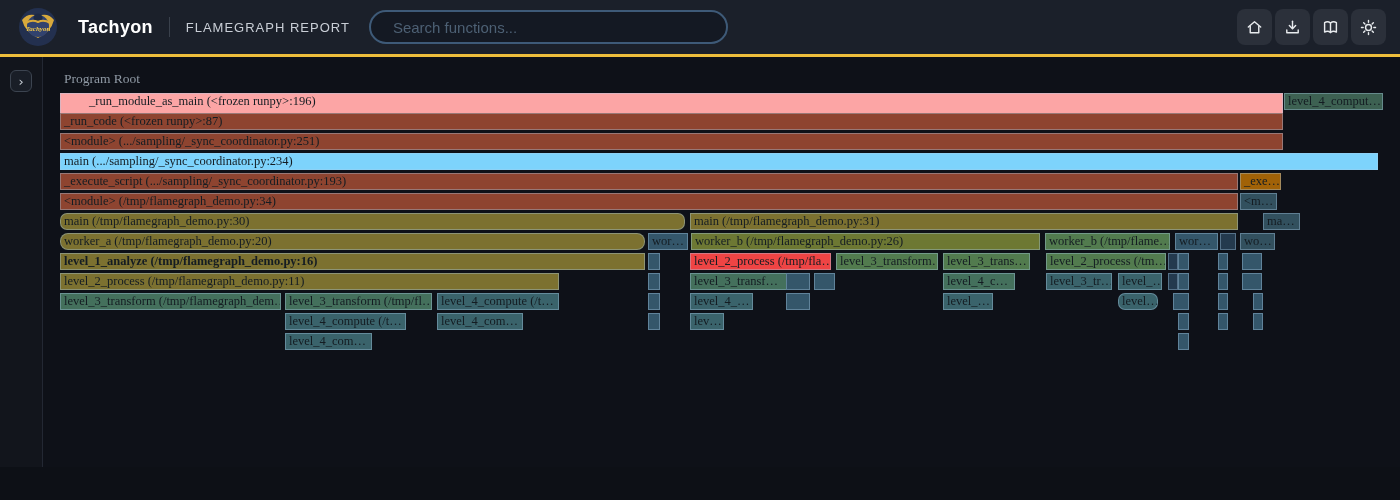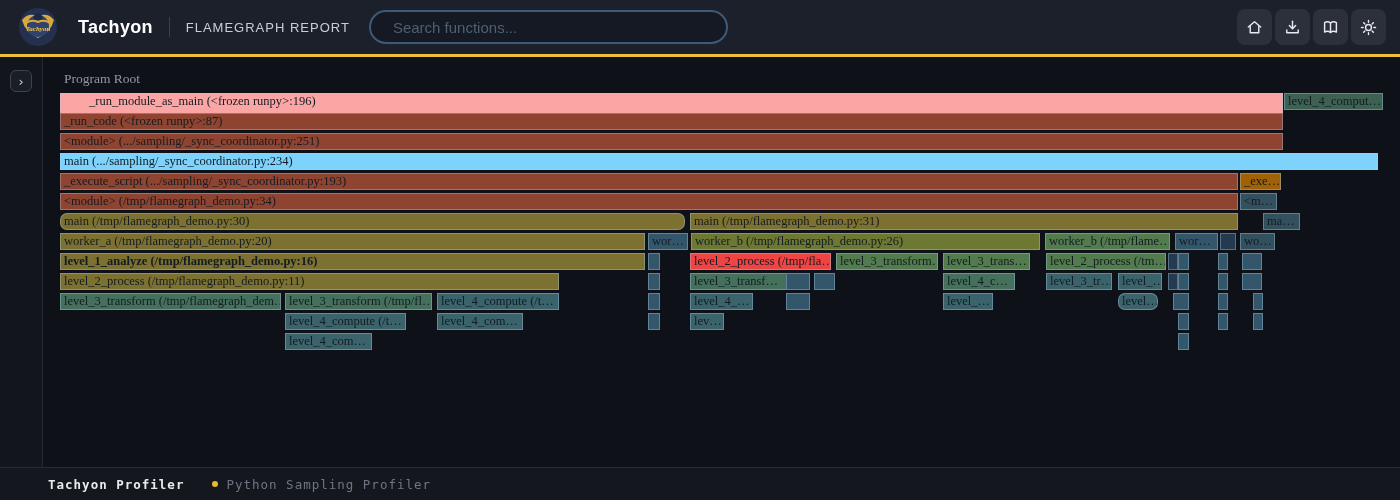--- a/index.html
+++ b/index.html
@@ -109,21 +109,21 @@
           <div class="bar" title="_run_code (&lt;frozen runpy&gt;:87)" style="left: 16px; top: 56px; width: 1223px; height: 17px; background: rgb(142, 68, 48);">_run_code (&lt;frozen runpy&gt;:87)</div>
           <div class="bar" title="&lt;module&gt; (.../sampling/_sync_coordinator.py:251)" style="left: 16px; top: 76px; width: 1223px; height: 17px; background: rgb(142, 68, 48);">&lt;module&gt; (.../sampling/_sync_coordinator.py:251)</div>
           <div class="bar" title="main (.../sampling/_sync_coordinator.py:234)" style="left: 16px; top: 96px; width: 1318px; height: 17px; background: #7dd3fc;">main (.../sampling/_sync_coordinator.py:234)</div>
           <div class="bar" title="_execute_script (.../sampling/_sync_coordinator.py:193)" style="left: 16px; top: 116px; width: 1178px; height: 17px; background: rgb(142, 68, 48);">_execute_script (.../sampling/_sync_coordinator.py:193)</div>
           <div class="bar" title="_exe…" style="left: 1196px; top: 116px; width: 41px; height: 17px; background: #a16207;">_exe…</div>
           <div class="bar" title="&lt;module&gt; (/tmp/flamegraph_demo.py:34)" style="left: 16px; top: 136px; width: 1178px; height: 17px; background: rgb(142, 68, 48);">&lt;module&gt; (/tmp/flamegraph_demo.py:34)</div>
           <div class="bar" title="&lt;m…" style="left: 1196px; top: 136px; width: 37px; height: 17px; background: rgb(50, 80, 94);">&lt;m…</div>
           <div class="bar" title="main (/tmp/flamegraph_demo.py:30)" style="left: 16px; top: 156px; width: 625px; height: 17px; background: rgb(124, 113, 48); border-radius: 7px;">main (/tmp/flamegraph_demo.py:30)</div>
           <div class="bar" title="main (/tmp/flamegraph_demo.py:31)" style="left: 646px; top: 156px; width: 548px; height: 17px; background: rgb(124, 113, 48);">main (/tmp/flamegraph_demo.py:31)</div>
           <div class="bar" title="ma…" style="left: 1196px; top: 156px; width: 37px; height: 17px; background: rgb(50, 80, 94); margin-left: 23px;">ma…</div>
-          <div class="bar" title="worker_a (/tmp/flamegraph_demo.py:20)" style="left: 16px; top: 176px; width: 585px; height: 17px; background: rgb(124, 113, 48);">worker_a (/tmp/flamegraph_demo.py:20)</div>
+          <div class="bar" title="worker_a (/tmp/flamegraph_demo.py:20)" style="left: 16px; top: 176px; width: 585px; height: 17px; background: rgb(124, 113, 48); border-radius: 8px;">worker_a (/tmp/flamegraph_demo.py:20)</div>
           <div class="bar" title="wor…" style="left: 604px; top: 176px; width: 40px; height: 17px; background: rgb(52, 86, 106);">wor…</div>
           <div class="bar" title="worker_b (/tmp/flamegraph_demo.py:26)" style="left: 647px; top: 176px; width: 349px; height: 17px; background: rgb(109, 120, 51);">worker_b (/tmp/flamegraph_demo.py:26)</div>
           <div class="bar" title="worker_b (/tmp/flame…" style="left: 1001px; top: 176px; width: 125px; height: 17px; background: rgb(82, 123, 78);">worker_b (/tmp/flame…</div>
           <div class="bar" title="wor…" style="left: 1131px; top: 176px; width: 43px; height: 17px; background: rgb(52, 86, 106);">wor…</div>
           <div class="bar" title="" style="left: 1176px; top: 176px; width: 16px; height: 17px; background: rgb(36, 58, 78);"></div>
           <div class="bar" title="wo…" style="left: 1196px; top: 176px; width: 35px; height: 17px; background: rgb(50, 80, 94);">wo…</div>
           <div class="bar" title="level_1_analyze (/tmp/flamegraph_demo.py:16)" style="left: 16px; top: 196px; width: 585px; height: 17px; background: rgb(124, 113, 48); font-weight: bold;">level_1_analyze (/tmp/flamegraph_demo.py:16)</div>
           <div class="bar" title="" style="left: 604px; top: 196px; width: 12px; height: 17px; background: rgb(52, 86, 106);"></div>
           <div class="bar" title="level_2_process (/tmp/fla…" style="left: 646px; top: 196px; width: 141px; height: 17px; background: #ef4444;">level_2_process (/tmp/fla…</div>
           <div class="bar" title="level_3_transform…" style="left: 792px; top: 196px; width: 102px; height: 17px; background: rgb(82, 123, 78);">level_3_transform…</div>
@@ -162,19 +162,14 @@
           <div class="bar" title="lev…" style="left: 646px; top: 256px; width: 34px; height: 17px; background: rgb(58, 99, 107);">lev…</div>
           <div class="bar" title="" style="left: 1134px; top: 256px; width: 11px; height: 17px; background: rgb(52, 86, 106);"></div>
           <div class="bar" title="" style="left: 1174px; top: 256px; width: 10px; height: 17px; background: rgb(52, 86, 106);"></div>
           <div class="bar" title="" style="left: 1209px; top: 256px; width: 10px; height: 17px; background: rgb(52, 86, 106);"></div>
           <div class="bar" title="level_4_com…" style="left: 241px; top: 276px; width: 87px; height: 17px; background: rgb(58, 99, 107);">level_4_com…</div>
           <div class="bar" title="" style="left: 1134px; top: 276px; width: 11px; height: 17px; background: rgb(52, 86, 106);"></div>
         </div>
     </div>
   </div>
 
-  <div class="footer">
-    <span class="ft-app">Tachyon Profiler</span>
-    <span class="ft-dot" style="background: rgb(234, 185, 45);"></span>
-    <span class="ft-desc">Python Sampling Profiler</span>
-  </div>
 
 </div>
 
 </body></html>

